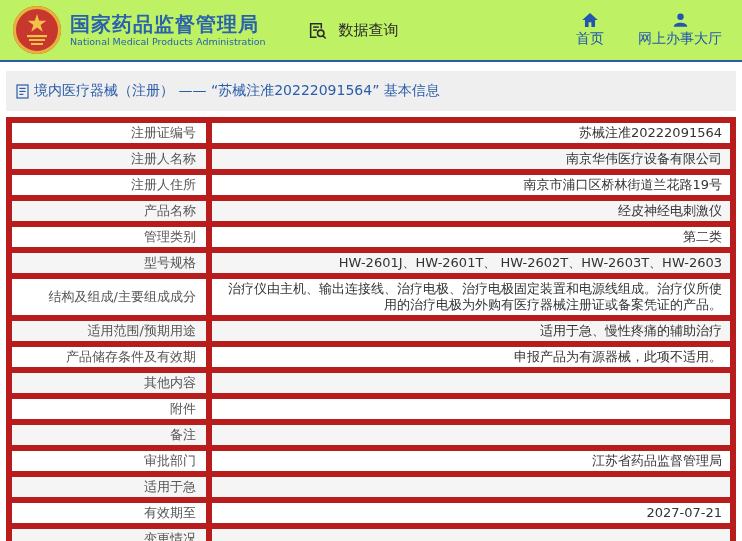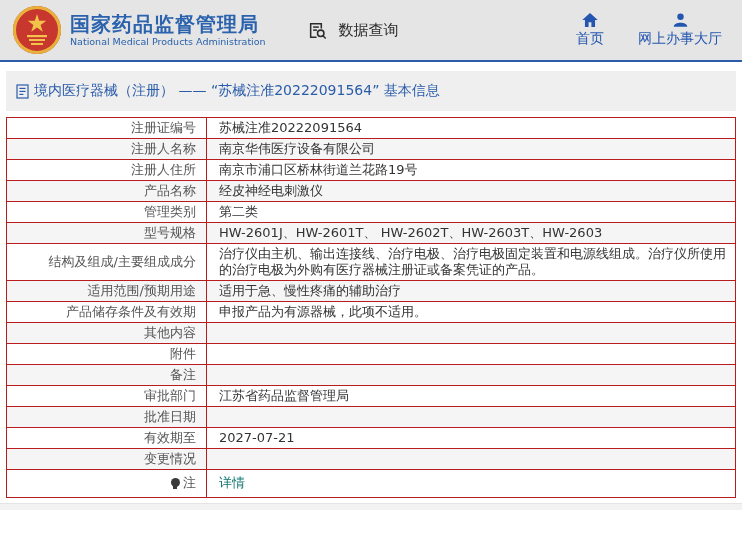--- a/index.html
+++ b/index.html
@@ -7,21 +7,21 @@
     width: 742px; height: 541px;
     background: #ffffff;
     font-family: "DejaVu Sans", "Liberation Sans", sans-serif;
     overflow: hidden;
   }
   
   .header {
     display: flex; align-items: center;
     height: 62px; padding: 0 14px 0 12px;
     border-bottom: 2px solid #2a5caa;
-    background: #e5e5e5;
+    background: #bef264;
   }
   .emblem { width: 50px; height: 50px; flex: 0 0 auto; }
   .agency { margin-left: 8px; display: flex; flex-direction: column; justify-content: center; }
   .agency-cn { color: #2a62ad; font-size: 20px; font-weight: bold; letter-spacing: 1px; line-height: 24px; }
   .agency-en { color: #2a62ad; font-size: 9.5px; line-height: 12px; }
   .data-query {
     display: flex; align-items: center; gap: 12px;
     margin-left: 42px; cursor: pointer;
     color: #2b2b2b; font-size: 15px;
   }
@@ -38,27 +38,27 @@
     height: 40px;
     display: flex; align-items: center; gap: 5px;
     padding: 0 10px;
     color: #2a5caa; font-size: 14px;
   }
   
   .table-wrap { margin: 0 6px; }
   table.info { width: 100%; border-collapse: collapse; table-layout: fixed; }
   col.c-label { width: 200px; }
   td {
-    border: 1px solid #b91c1c;
+    border: 6px solid #b91c1c;
     font-size: 13px; line-height: 16px;
     padding: 2px 8px;
     vertical-align: middle;
   }
   td.cell-label { text-align: right; color: #555; padding-right: 10px; }
-  td.cell-value { text-align: left; color: #333; padding-left: 12px; word-break: break-all; }
+  td.cell-value { text-align: right; color: #333; padding-left: 12px; word-break: break-all; }
   tr:nth-child(even) { background: #f5f5f5; }
   tr.note-row td { padding-top: 5px; padding-bottom: 6px; }
   a.detail-link { color: #0f766e; text-decoration: none; cursor: pointer; }
   .bulb-icon {
     display: inline-block; width: 9px; height: 9px;
     background: #3a3a3a; border-radius: 50%;
     margin-right: 3px; position: relative; top: 0px;
   }
   .bulb-icon::after {
     content: ""; position: absolute; left: 2px; top: 8px;
@@ -179,21 +179,21 @@
         </tr>
         <tr>
           <td class="cell-label">备注</td>
           <td class="cell-value">&nbsp;</td>
         </tr>
         <tr>
           <td class="cell-label">审批部门</td>
           <td class="cell-value">江苏省药品监督管理局</td>
         </tr>
         <tr>
-          <td class="cell-label">批准日期</td>
+          <td class="cell-label">适用于急</td>
           <td class="cell-value">&nbsp;</td>
         </tr>
         <tr>
           <td class="cell-label">有效期至</td>
           <td class="cell-value">2027-07-21</td>
         </tr>
         <tr>
           <td class="cell-label">变更情况</td>
           <td class="cell-value">&nbsp;</td>
         </tr>

